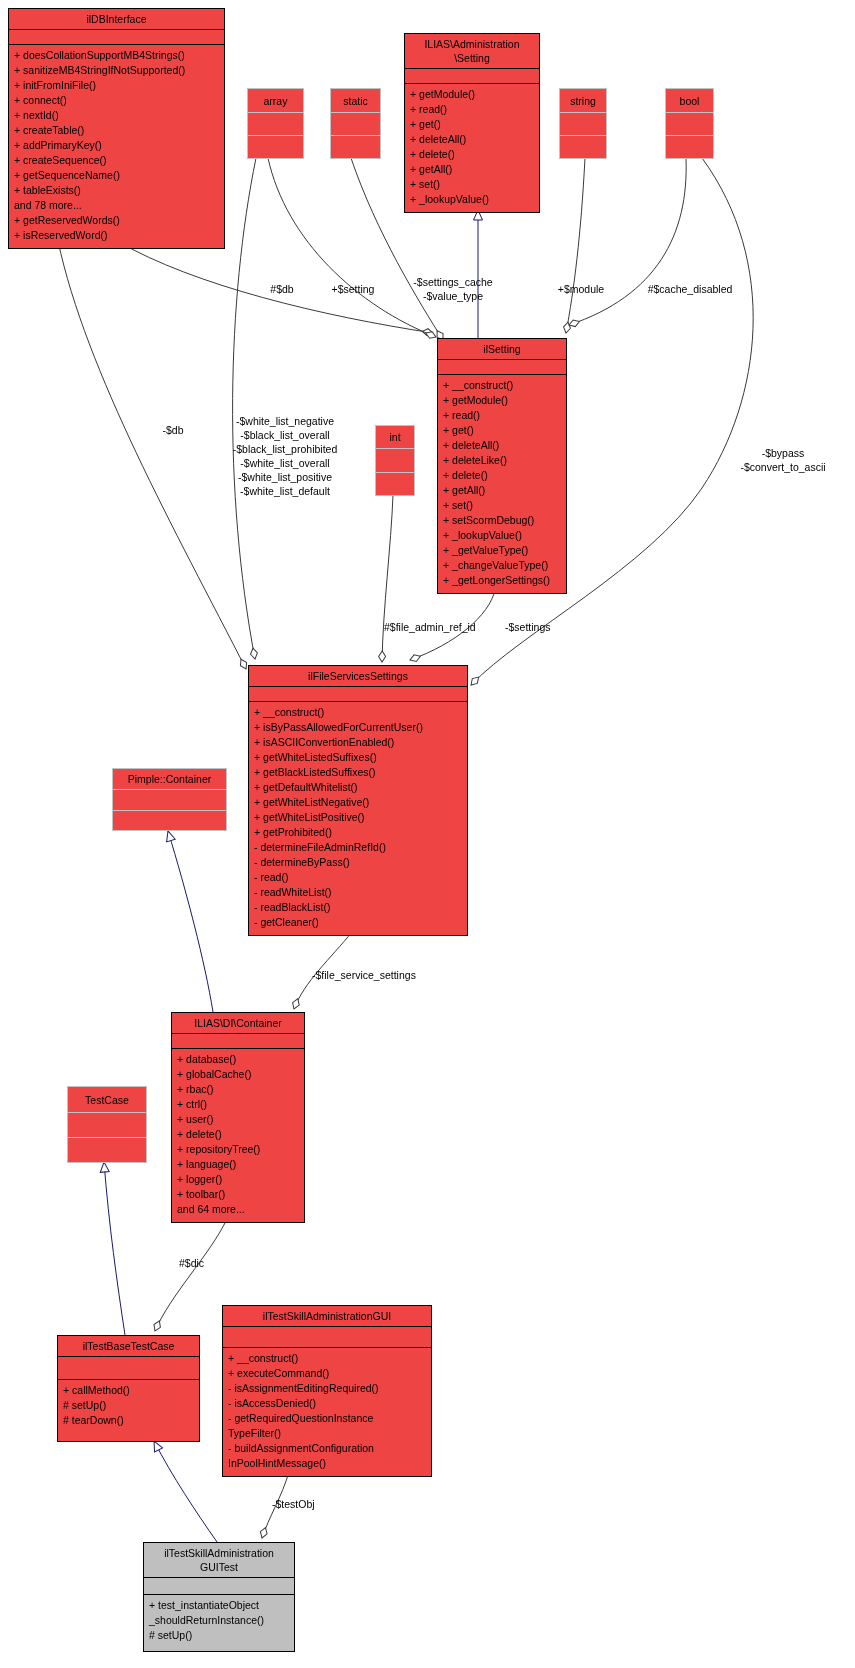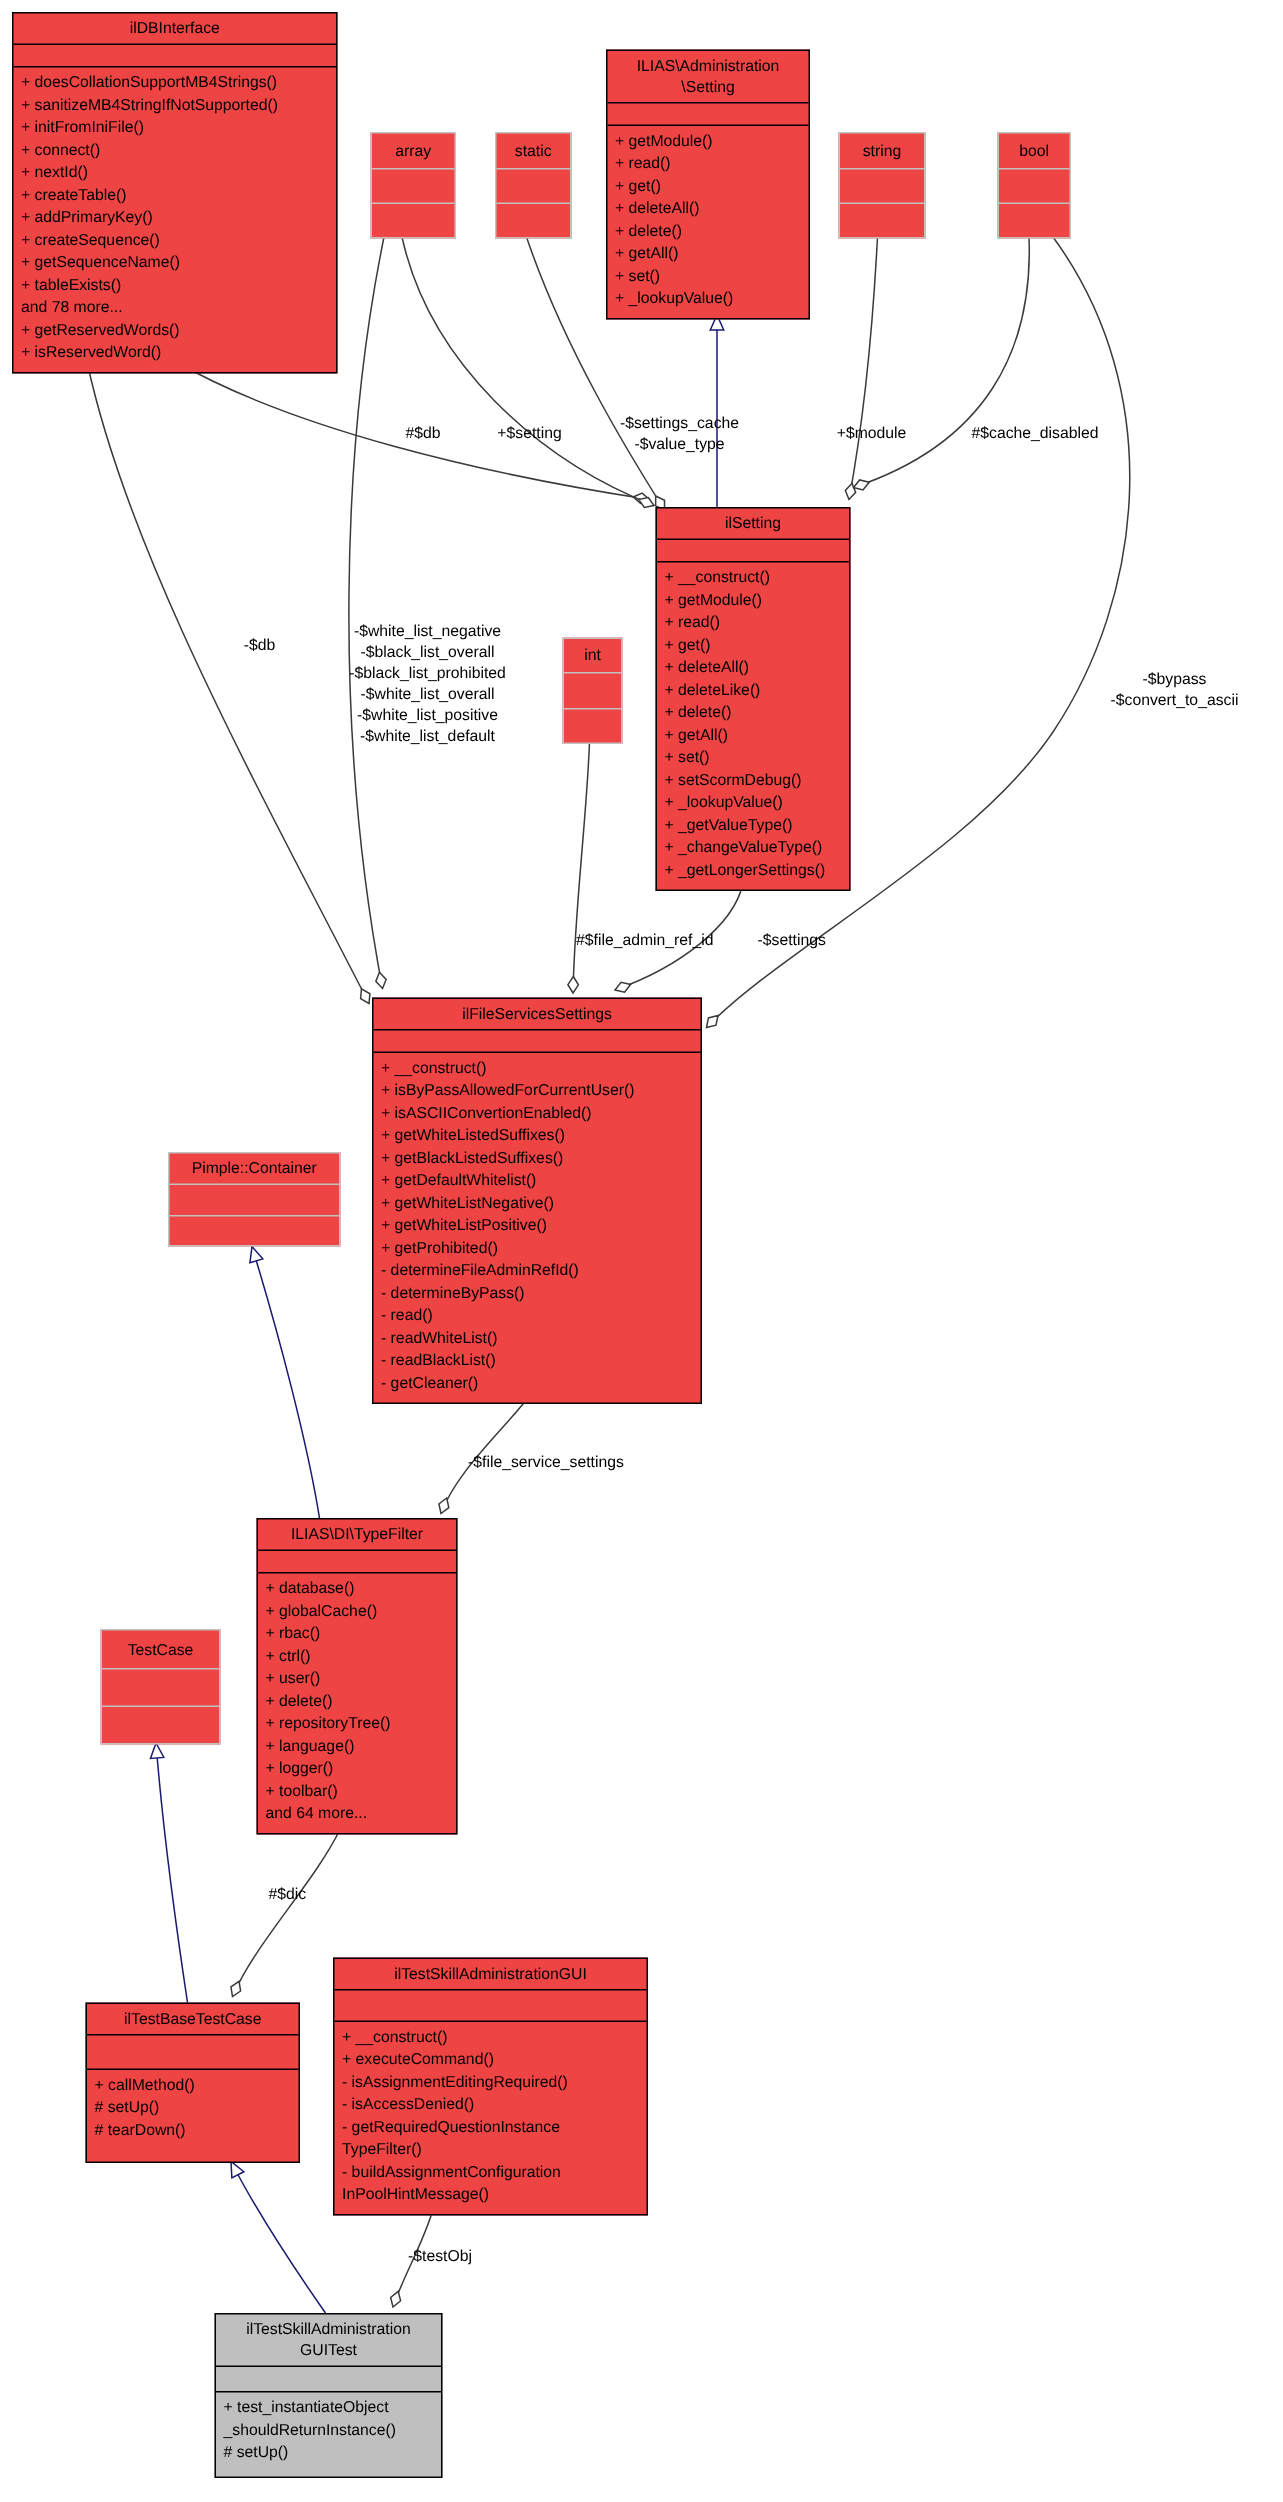--- a/index.html
+++ b/index.html
@@ -102,21 +102,21 @@
     <div class="uml-class muted" style="left: 247px; top: 88px; width: 57px;">
       <div class="t" style="padding: 4.5px 2px;">array</div>
       <div class="a" style="height: 22px;"></div>
       <div class="b" style="height: 22px;"></div>
     </div>
     <div class="uml-class muted" style="left: 330px; top: 88px; width: 51px;">
       <div class="t" style="padding: 4.5px 2px;">static</div>
       <div class="a" style="height: 22px;"></div>
       <div class="b" style="height: 22px;"></div>
     </div>
-    <div class="uml-class muted" style="left: 559px; top: 88px; width: 58px;">
+    <div class="uml-class muted" style="left: 559px; top: 88px; width: 48px;">
       <div class="t" style="padding: 4.5px 2px;">string</div>
       <div class="a" style="height: 22px;"></div>
       <div class="b" style="height: 22px;"></div>
     </div>
     <div class="uml-class muted" style="left: 665px; top: 88px; width: 49px;">
       <div class="t" style="padding: 4.5px 2px;">bool</div>
       <div class="a" style="height: 22px;"></div>
       <div class="b" style="height: 22px;"></div>
     </div>
     <div class="uml-class" style="left: 437px; top: 338px; width: 130px;">
@@ -164,21 +164,21 @@
         <div>- readBlackList()</div>
         <div>- getCleaner()</div>
       </div>
     </div>
     <div class="uml-class muted" style="left: 112px; top: 768px; width: 115px;">
       <div class="t" style="padding: 3px 2px;">Pimple::Container</div>
       <div class="a" style="height: 20px;"></div>
       <div class="b" style="height: 19px;"></div>
     </div>
     <div class="uml-class" style="left: 171px; top: 1012px; width: 134px;">
-      <div class="t">ILIAS\DI\TypeFilter</div>
+      <div class="t">ILIAS\DI\Container</div>
       <div class="a"></div>
       <div class="m">
         <div>+ database()</div>
         <div>+ globalCache()</div>
         <div>+ rbac()</div>
         <div>+ ctrl()</div>
         <div>+ user()</div>
         <div>+ delete()</div>
         <div>+ repositoryTree()</div>
         <div>+ language()</div>

